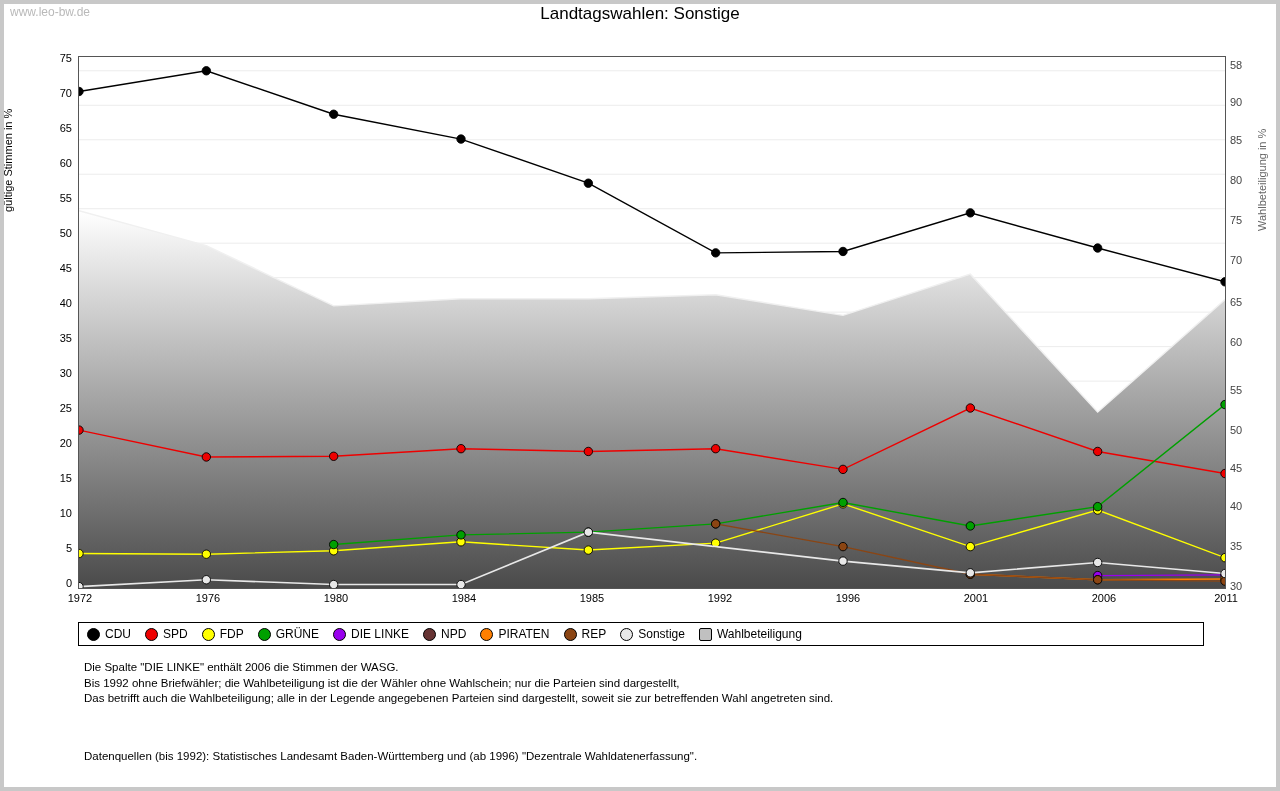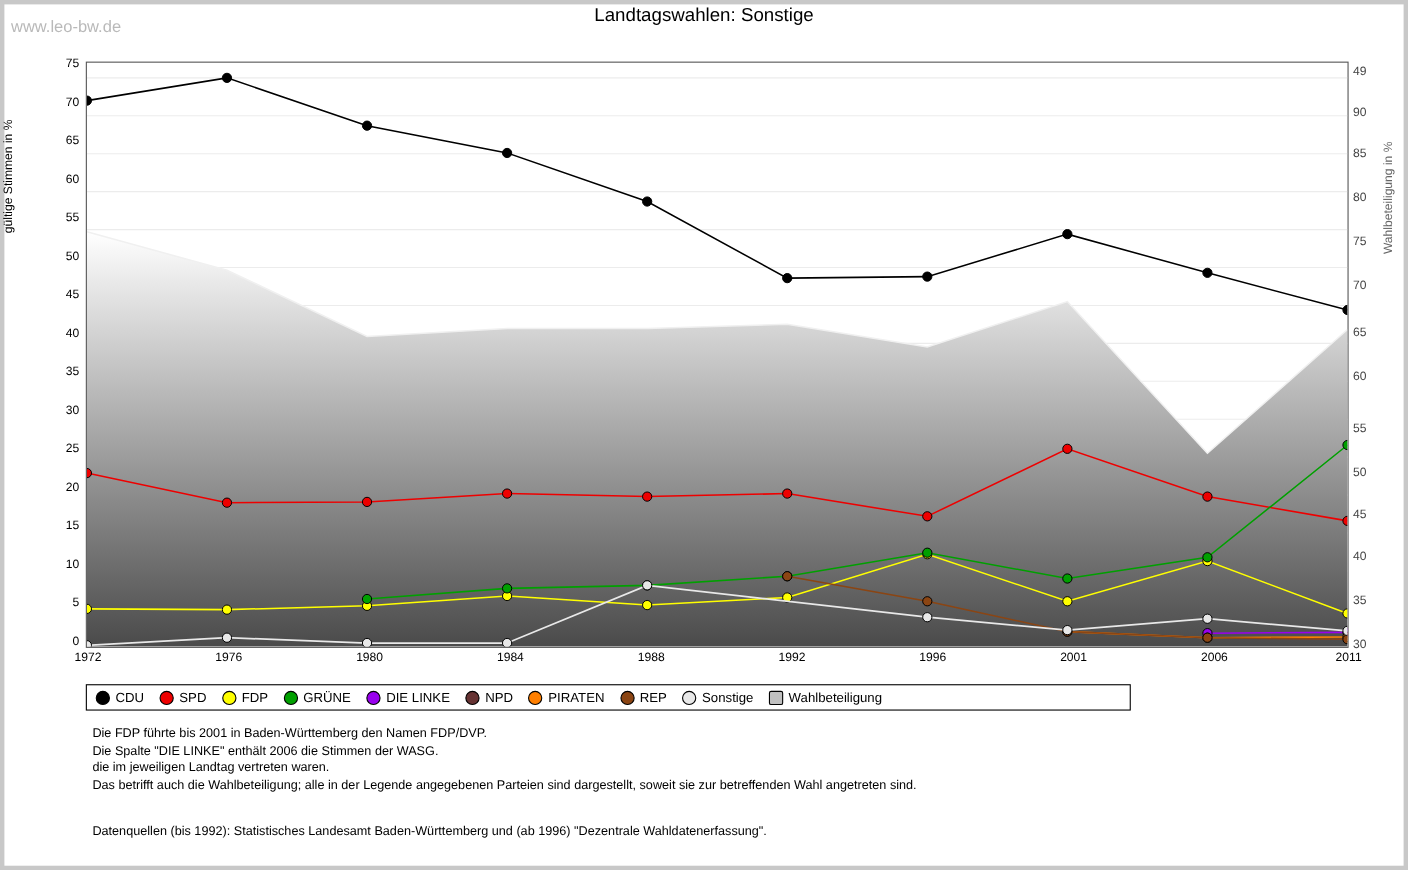--- a/index.html
+++ b/index.html
@@ -10,22 +10,22 @@
     color:#000;
     overflow:hidden;
     position:relative;
   }
   #frame{
     position:absolute;inset:0;
     border:4px solid #c8c8c8;
     box-sizing:border-box;
   }
   #watermark{
-    position:absolute;left:10px;top:16px;
-    font-size:15px;color:#b9b9b9;
+    position:absolute;left:10px;top:5px;
+    font-size:12px;color:#b9b9b9;
   }
   #title{
     position:absolute;left:0;top:4px;width:1280px;
     text-align:center;font-size:17px;
   }
   
   .plot{
     position:absolute;
     left:78px;top:56px;width:1148px;height:533px;
     border:1px solid #555;
@@ -54,21 +54,21 @@
   .ytick-r{
     position:absolute;font-size:11px;text-align:left;
     width:34px;color:#444;
   }
   .xtick{
     position:absolute;font-size:11px;text-align:center;width:60px;
     top:592px;
   }
   
   .legend{
-    position:absolute;left:78px;top:622px;width:950px;height:24px;
+    position:absolute;left:78px;top:622px;width:1126px;height:24px;
     border:1px solid #000;background:#fff;
     display:flex;align-items:center;
     padding-left:8px;box-sizing:border-box;
   }
   .legend-item{
     display:flex;align-items:center;font-size:12px;margin-right:14px;
     white-space:nowrap;
   }
   .legend-marker{
     width:11px;height:11px;border-radius:50%;
@@ -106,40 +106,40 @@
 <div class="ytick" style="left:38px;top:297px">40</div>
 <div class="ytick" style="left:38px;top:332px">35</div>
 <div class="ytick" style="left:38px;top:367px">30</div>
 <div class="ytick" style="left:38px;top:402px">25</div>
 <div class="ytick" style="left:38px;top:437px">20</div>
 <div class="ytick" style="left:38px;top:472px">15</div>
 <div class="ytick" style="left:38px;top:507px">10</div>
 <div class="ytick" style="left:38px;top:542px">5</div>
 <div class="ytick" style="left:38px;top:577px">0</div>
 
-<div class="ytick-r" style="left:1230px;top:59px">49</div>
+<div class="ytick-r" style="left:1230px;top:59px">58</div>
 <div class="ytick-r" style="left:1230px;top:96px">90</div>
 <div class="ytick-r" style="left:1230px;top:134px">85</div>
 <div class="ytick-r" style="left:1230px;top:174px">80</div>
 <div class="ytick-r" style="left:1230px;top:214px">75</div>
 <div class="ytick-r" style="left:1230px;top:254px">70</div>
 <div class="ytick-r" style="left:1230px;top:296px">65</div>
 <div class="ytick-r" style="left:1230px;top:336px">60</div>
 <div class="ytick-r" style="left:1230px;top:384px">55</div>
 <div class="ytick-r" style="left:1230px;top:424px">50</div>
 <div class="ytick-r" style="left:1230px;top:462px">45</div>
 <div class="ytick-r" style="left:1230px;top:500px">40</div>
 <div class="ytick-r" style="left:1230px;top:540px">35</div>
 <div class="ytick-r" style="left:1230px;top:580px">30</div>
 
 <div class="xtick" style="left:50px">1972</div>
 <div class="xtick" style="left:178px">1976</div>
 <div class="xtick" style="left:306px">1980</div>
 <div class="xtick" style="left:434px">1984</div>
-<div class="xtick" style="left:562px">1988</div>
+<div class="xtick" style="left:562px">1985</div>
 <div class="xtick" style="left:690px">1992</div>
 <div class="xtick" style="left:818px">1996</div>
 <div class="xtick" style="left:946px">2001</div>
 <div class="xtick" style="left:1074px">2006</div>
 <div class="xtick" style="left:1196px">2011</div>
 
 <div class="plot">
   <svg id="chart-svg" width="1146" height="531" viewBox="0 0 1146 531">
     <defs>
       <linearGradient id="gradGray" x1="0" y1="0" x2="0" y2="1">
@@ -274,18 +274,17 @@
     <span class="legend-marker" style="background:#e8e8e8"></span>
     <span>Sonstige</span>
   </div>
   <div class="legend-item">
     <span class="legend-marker square" style="background:#c0c0c0"></span>
     <span>Wahlbeteiligung</span>
   </div>
 </div>
 
 <div class="notes">
-  <div>Die FDP führte bis 2001 in Baden-Württemberg den Namen FDP/DVP.</div>
   <div>Die Spalte "DIE LINKE" enthält 2006 die Stimmen der WASG.</div>
-  <div>die im jeweiligen Landtag vertreten waren.</div>
+  <div>Bis 1992 ohne Briefwähler; die Wahlbeteiligung ist die der Wähler ohne Wahlschein; nur die Parteien sind dargestellt,</div>
   <div>Das betrifft auch die Wahlbeteiligung; alle in der Legende angegebenen Parteien sind dargestellt, soweit sie zur betreffenden Wahl angetreten sind.</div>
 </div>
 <div class="notes2">Datenquellen (bis 1992): Statistisches Landesamt Baden-Württemberg und (ab 1996) "Dezentrale Wahldatenerfassung".</div>
 
 </body></html>

